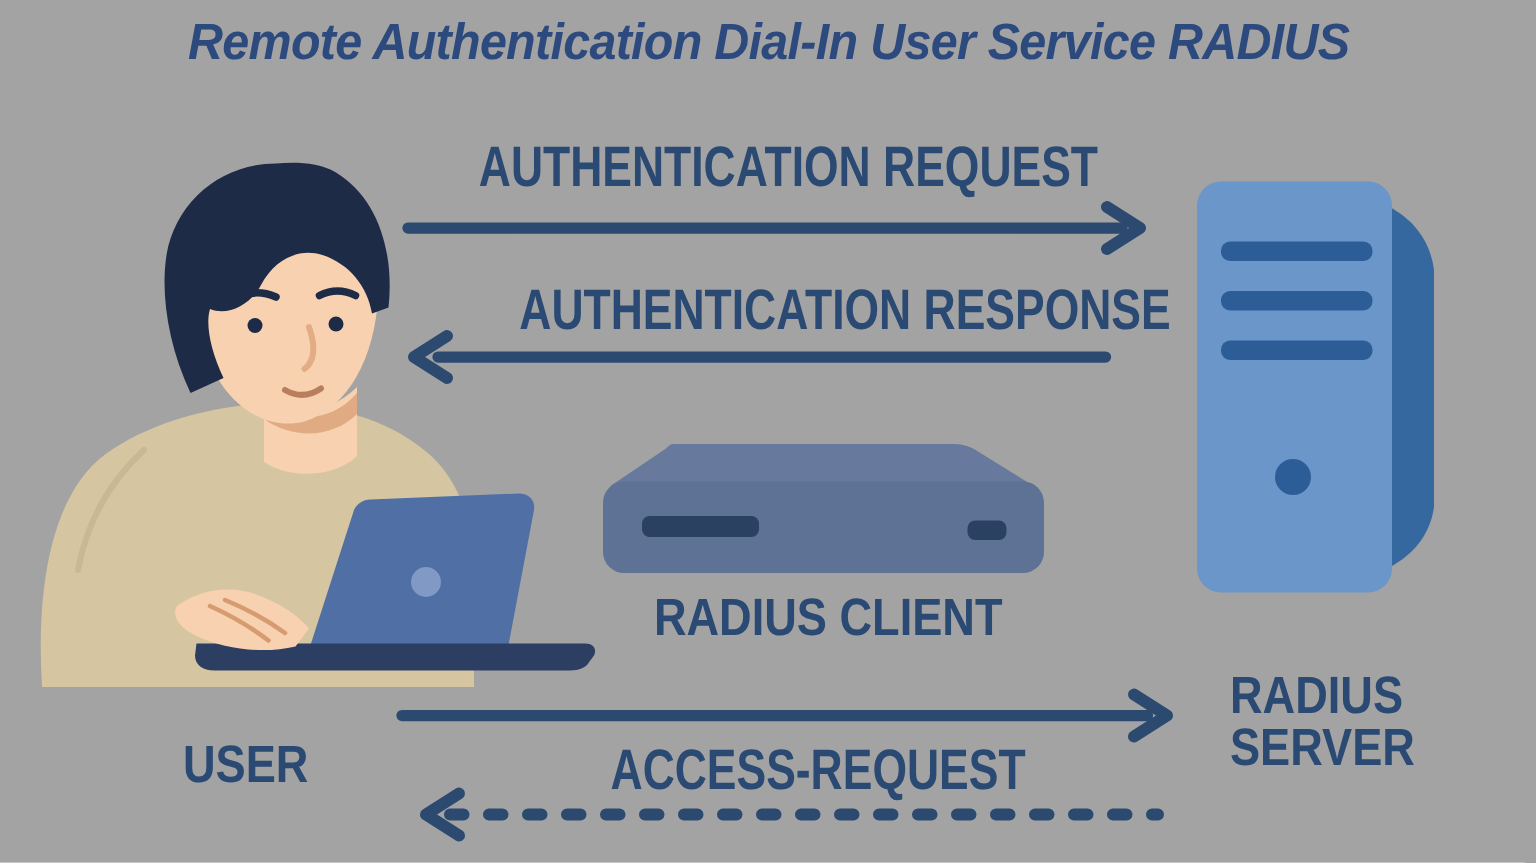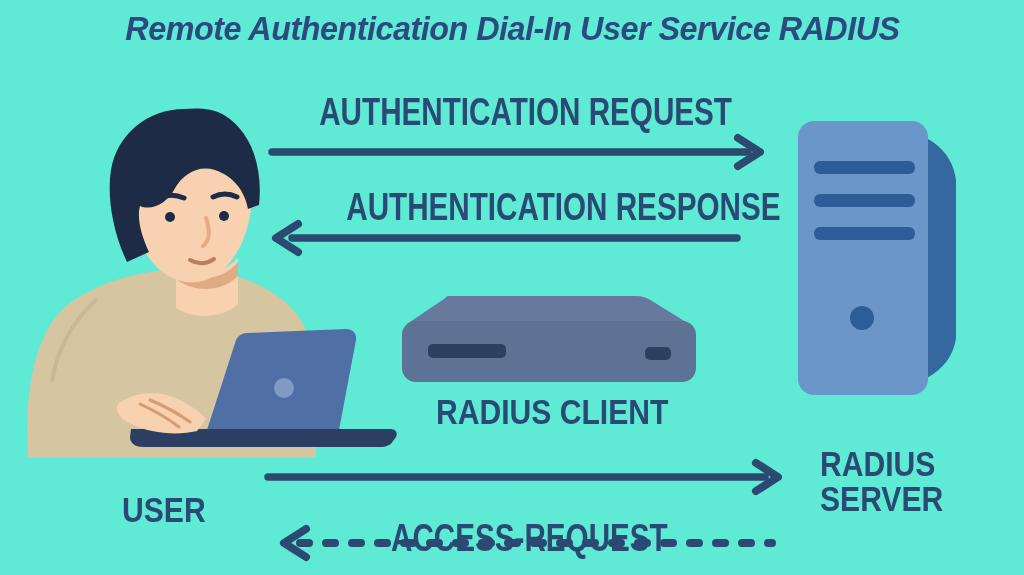--- a/index.html
+++ b/index.html
@@ -1,19 +1,19 @@
 <!DOCTYPE html>
 <html><head>
 <meta charset="utf-8">
 <style>
   html,body{margin:0;padding:0;}
   .stage{
     position:relative;
     width:1024px;height:575px;
-    background:#5eead4;
+    background:#a3a3a3;
     overflow:hidden;
     font-family:"Liberation Sans", sans-serif;
   }
   .title{
     position:absolute;left:0;top:9px;width:1024px;
     margin:0;text-align:center;
     font-size:34px;font-weight:700;font-style:italic;
     color:#2C4A7E;letter-spacing:-0.5px;
   }
   .title .squish{display:inline-block;transform:scaleX(0.95);transform-origin:center;}
@@ -133,17 +133,17 @@
   </div>
 
   <div class="entity-label" style="left:820px;top:411px;width:170px;font-size:35px;">
     <span class="squish">RADIUS SERVER</span>
   </div>
 
   <div class="entity-label" style="left:122px;top:457px;font-size:35px;">
     <span class="squish">USER</span>
   </div>
 
-  <div class="flow-label" style="left:279px;top:495px;width:500px;font-size:38px;margin-top:24px;">
+  <div class="flow-label" style="left:295px;top:495px;width:500px;font-size:38px;">
     <span class="squish">ACCESS-REQUEST</span>
   </div>
 
 </div>
 
 </body></html>

